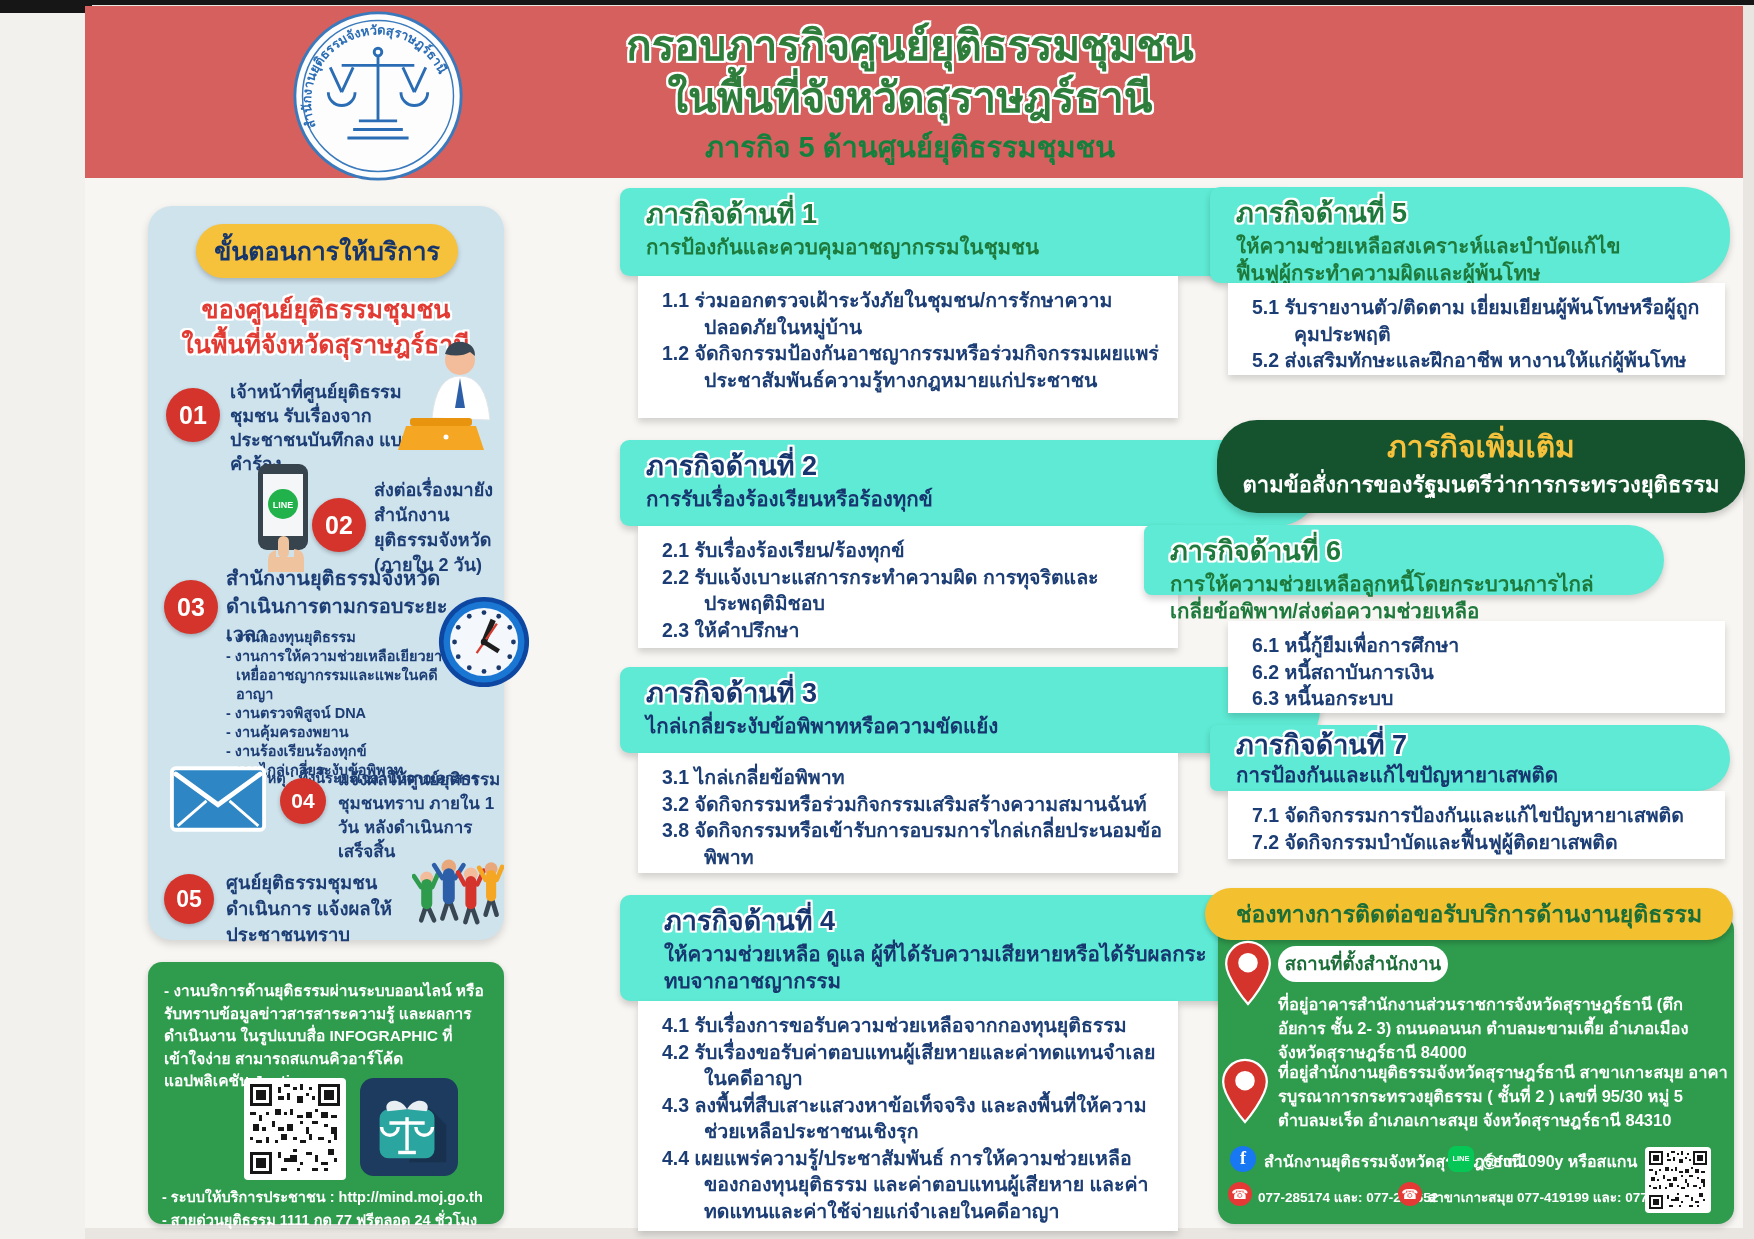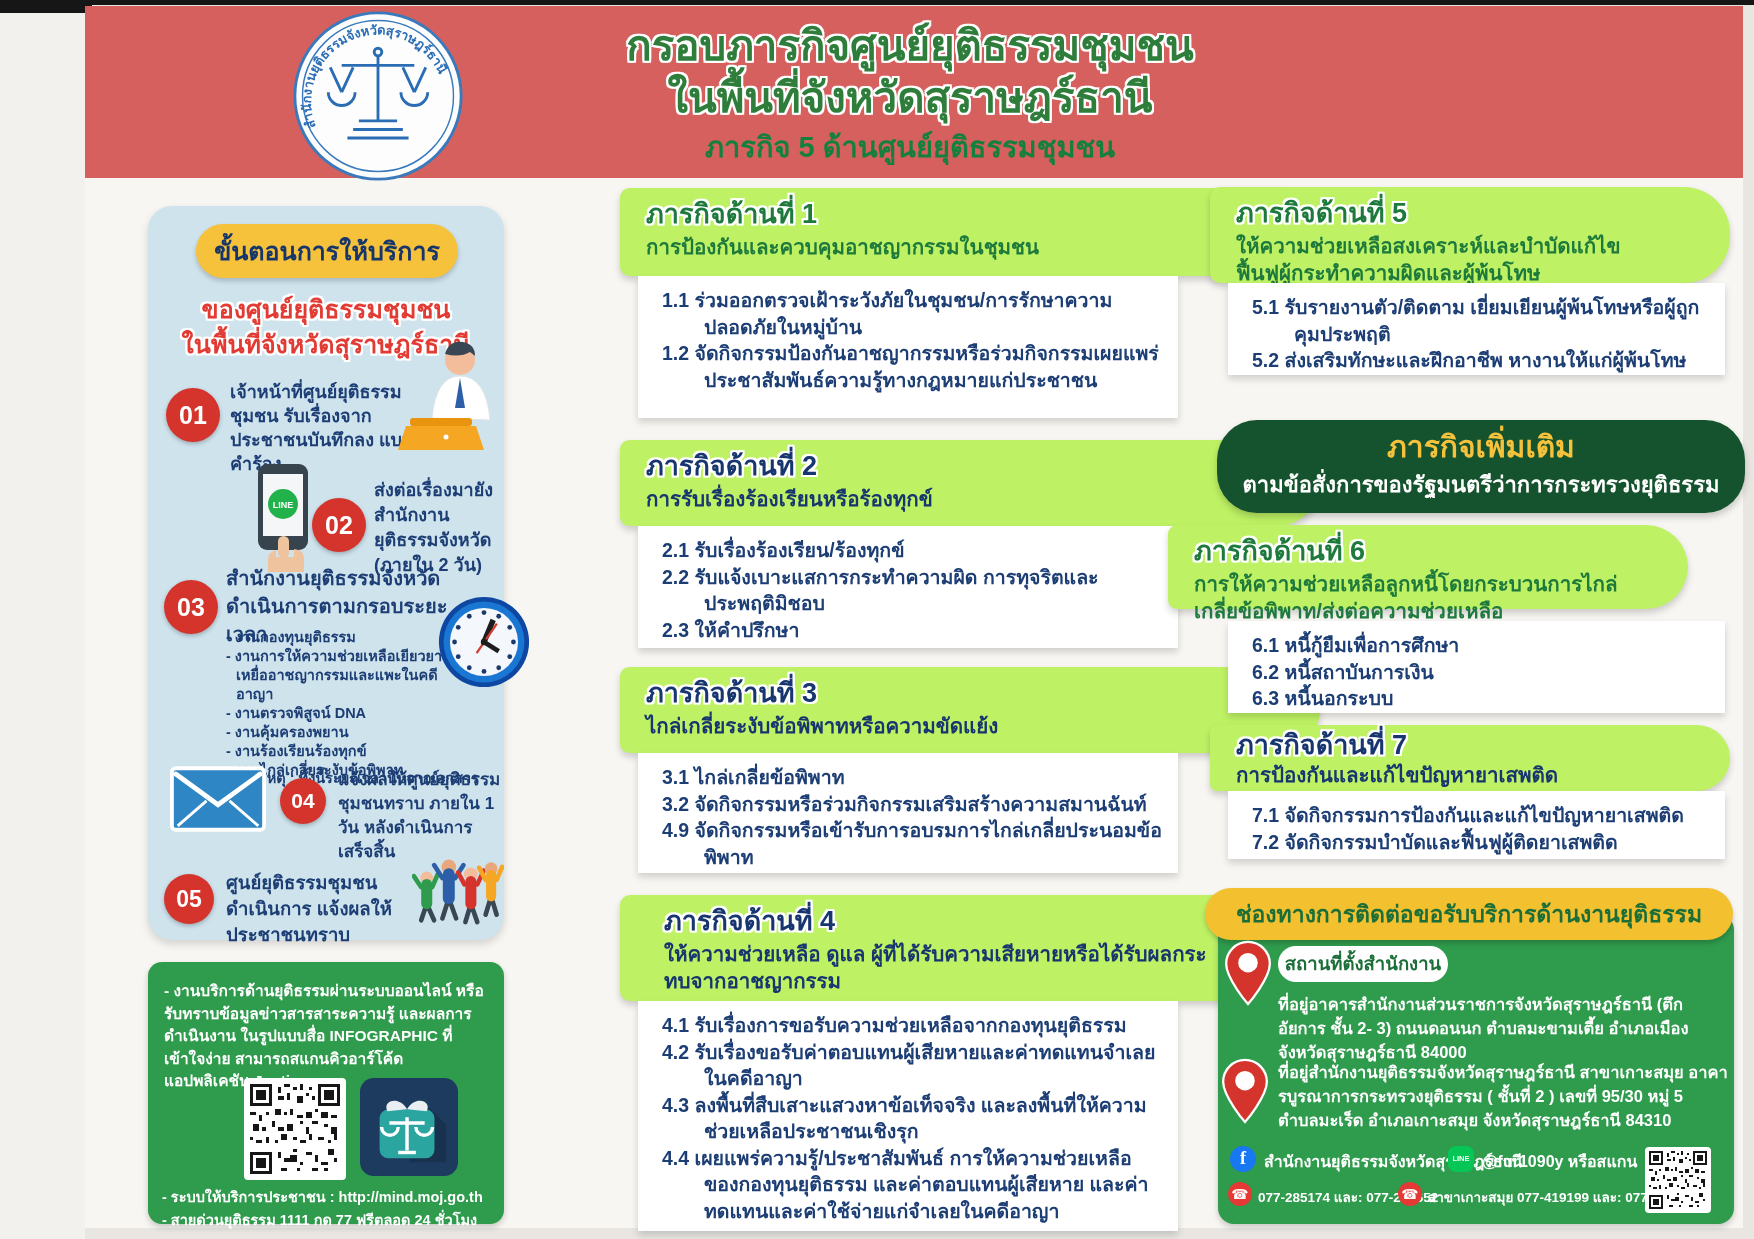--- a/index.html
+++ b/index.html
@@ -19,21 +19,21 @@
   .steps-pill{left:196px;top:224px;width:262px;height:54px;background:#f6c13b;border-radius:28px;color:#16356b;font-size:25px;font-weight:bold;text-align:center;line-height:54px;box-shadow:0 3px 5px rgba(0,0,0,.2);}
   .steps-sub{left:152px;top:292px;width:348px;text-align:center;font-size:25px;font-weight:bold;color:#e23b33;line-height:35px;white-space:nowrap;}
   .step-circle{width:54px;height:54px;border-radius:50%;background:#d4342b;color:#fff;font-weight:bold;font-size:25px;display:flex;align-items:center;justify-content:center;box-shadow:0 2px 4px rgba(0,0,0,.25);}
   .step-text{color:#1c3e75;font-weight:bold;}
   .s3-list div{font-size:14.5px;line-height:19px;color:#1c3e75;font-weight:bold;padding-left:10px;text-indent:-10px;}
   .s3-note{font-size:14.5px;color:#1c3e75;font-weight:bold;}
   .online-card{left:148px;top:962px;width:356px;height:262px;background:#2f9b4d;border-radius:14px;box-shadow:0 3px 6px rgba(0,0,0,.2);}
   .online-para{left:164px;top:980px;width:328px;color:#fff;font-weight:bold;font-size:15.5px;line-height:22.5px;}
   .online-lines{left:162px;top:1186px;width:342px;color:#fff;font-weight:bold;font-size:14.5px;line-height:23px;white-space:nowrap;}
   .qr-tile{background:#fff;border-radius:4px;padding:6px;box-sizing:border-box;}
-  .pill{background:#bef264;border-radius:10px 46px 46px 10px;box-shadow:0 4px 7px rgba(0,0,0,.18);padding:9px 24px 0 26px;box-sizing:border-box;}
+  .pill{background:#5eead4;border-radius:10px 46px 46px 10px;box-shadow:0 4px 7px rgba(0,0,0,.18);padding:9px 24px 0 26px;box-sizing:border-box;}
   .m-title{font-size:27px;font-weight:bold;line-height:34px;}
   .t-green{color:#1e7a3c;}
   .t-navy{color:#17356e;}
   .m-sub{font-size:20.5px;font-weight:bold;line-height:27px;margin-top:2px;}
   .mbody{background:#fff;box-shadow:0 4px 7px rgba(0,0,0,.16);padding:11px 16px 8px 24px;box-sizing:border-box;overflow:hidden;}
   .m-item{font-size:19.5px;line-height:26.5px;color:#1c3e75;font-weight:bold;padding-left:42px;text-indent:-42px;}
   .blue-band{left:1217px;top:420px;width:528px;height:93px;background:#14532d;border-radius:40px;text-align:center;box-shadow:0 4px 7px rgba(0,0,0,.2);overflow:hidden;}
   .bb1{font-size:30px;font-weight:bold;color:#f6c13b;line-height:44px;margin-top:5px;}
   .bb2{font-size:22px;font-weight:bold;color:#fff;line-height:32px;white-space:nowrap;}
   .contact-pill{left:1205px;top:888px;width:528px;height:52px;background:#f3c02f;border-radius:26px;color:#1b6e38;font-weight:bold;font-size:23px;text-align:center;line-height:52px;box-shadow:0 3px 5px rgba(0,0,0,.2);z-index:5;white-space:nowrap;overflow:hidden;}
@@ -304,21 +304,21 @@
     <div class="m-item">2.3 ให้คำปรึกษา</div>
   </div>
 
   <div class="abs pill" style="left:620px;top:667px;width:700px;height:86px;">
     <div class="m-title t-navy ow">ภารกิจด้านที่ 3</div>
     <div class="m-sub t-navy">ไกล่เกลี่ยระงับข้อพิพาทหรือความขัดแย้ง</div>
   </div>
   <div class="abs mbody" style="left:638px;top:753px;width:540px;height:120px;">
     <div class="m-item">3.1 ไกล่เกลี่ยข้อพิพาท</div>
     <div class="m-item">3.2 จัดกิจกรรมหรือร่วมกิจกรรมเสริมสร้างความสมานฉันท์</div>
-    <div class="m-item">4.9 จัดกิจกรรมหรือเข้ารับการอบรมการไกล่เกลี่ยประนอมข้อพิพาท</div>
+    <div class="m-item">3.8 จัดกิจกรรมหรือเข้ารับการอบรมการไกล่เกลี่ยประนอมข้อพิพาท</div>
   </div>
 
   <div class="abs pill" style="left:620px;top:895px;width:700px;height:106px;padding-left:44px;">
     <div class="m-title t-navy ow">ภารกิจด้านที่ 4</div>
     <div class="m-sub t-navy" style="width:560px;">ให้ความช่วยเหลือ ดูแล ผู้ที่ได้รับความเสียหายหรือได้รับผลกระทบจากอาชญากรรม</div>
   </div>
   <div class="abs mbody" style="left:638px;top:1001px;width:540px;height:230px;">
     <div class="m-item">4.1 รับเรื่องการขอรับความช่วยเหลือจากกองทุนยุติธรรม</div>
     <div class="m-item">4.2 รับเรื่องขอรับค่าตอบแทนผู้เสียหายและค่าทดแทนจำเลยในคดีอาญา</div>
     <div class="m-item">4.3 ลงพื้นที่สืบเสาะแสวงหาข้อเท็จจริง และลงพื้นที่ให้ความช่วยเหลือประชาชนเชิงรุก</div>
@@ -333,21 +333,21 @@
     <div class="m-item">5.1 รับรายงานตัว/ติดตาม เยี่ยมเยียนผู้พ้นโทษหรือผู้ถูกคุมประพฤติ</div>
     <div class="m-item">5.2 ส่งเสริมทักษะและฝึกอาชีพ หางานให้แก่ผู้พ้นโทษ</div>
     <div class="m-item">5.3 กิจกรรมงานบริการสังคมหรือสาธารณประโยชน์ของผู้ถูกคุมประพฤติ</div>
   </div>
 
   <div class="abs blue-band">
     <div class="bb1">ภารกิจเพิ่มเติม</div>
     <div class="bb2">ตามข้อสั่งการของรัฐมนตรีว่าการกระทรวงยุติธรรม</div>
   </div>
 
-  <div class="abs pill" style="left:1168px;top:525px;width:520px;height:84px;">
+  <div class="abs pill" style="left:1144px;top:525px;width:520px;height:70px;">
     <div class="m-title t-green ow">ภารกิจด้านที่ 6</div>
     <div class="m-sub t-green" style="width:430px;">การให้ความช่วยเหลือลูกหนี้โดยกระบวนการไกล่เกลี่ยข้อพิพาท/ส่งต่อความช่วยเหลือ</div>
   </div>
   <div class="abs mbody" style="left:1228px;top:621px;width:497px;height:92px;">
     <div class="m-item">6.1 หนี้กู้ยืมเพื่อการศึกษา</div>
     <div class="m-item">6.2 หนี้สถาบันการเงิน</div>
     <div class="m-item">6.3 หนี้นอกระบบ</div>
   </div>
 
   <div class="abs pill" style="left:1210px;top:725px;width:520px;height:66px;padding-top:5px;">

